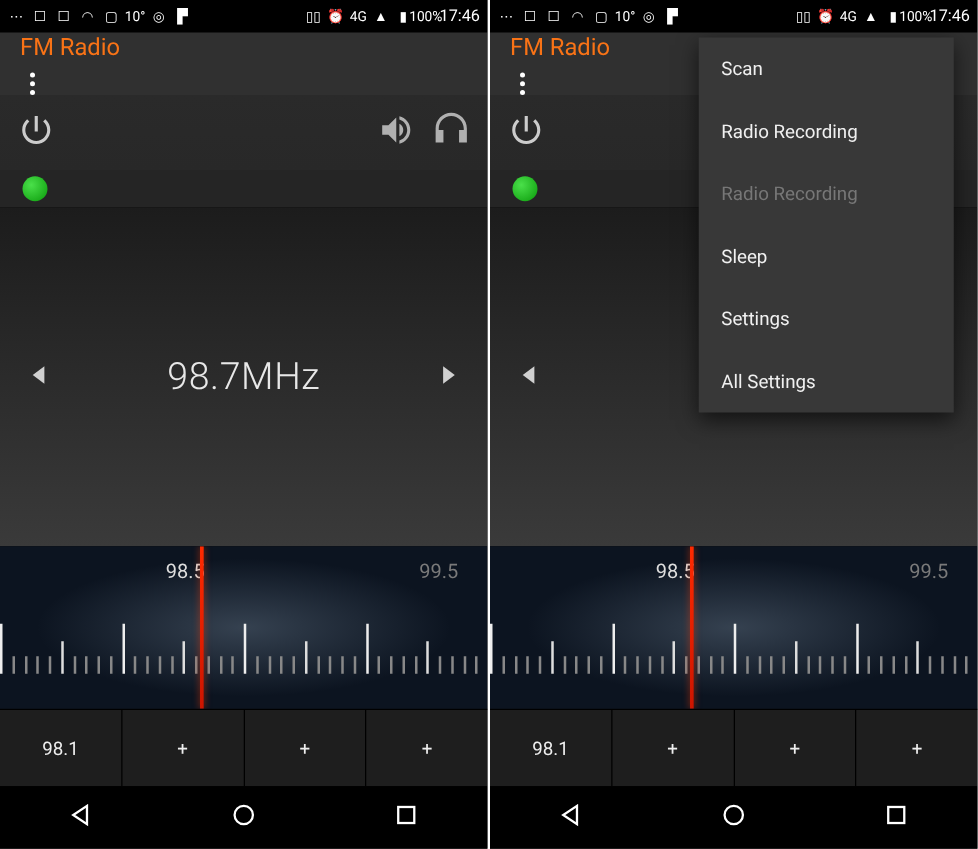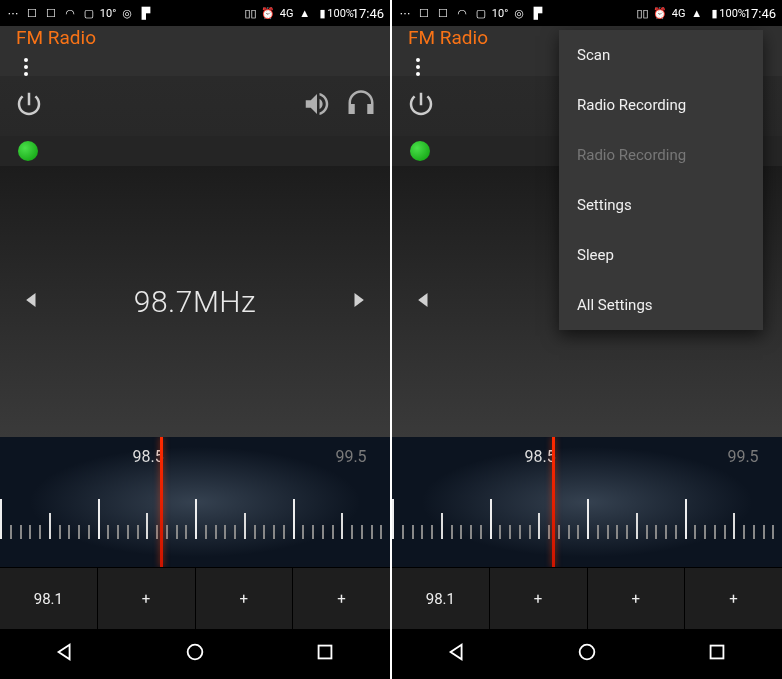--- a/index.html
+++ b/index.html
@@ -419,17 +419,17 @@
         </svg></span>
     <span class="nav-icon"><svg viewBox="0 0 24 24">
           <rect x="5" y="5" width="14" height="14"></rect>
         </svg></span>
   </div>
 
   <div class="menu">
     <div class="menu-item"><span>Scan</span></div>
     <div class="menu-item"><span>Radio Recording</span></div>
     <div class="menu-item disabled"><span>Radio Recording</span></div>
+    <div class="menu-item"><span>Sleep</span></div>
     <div class="menu-item"><span>Settings</span></div>
-    <div class="menu-item"><span>Sleep</span></div>
     <div class="menu-item"><span>All Settings</span></div>
   </div>
 </div>
 
 </body></html>

